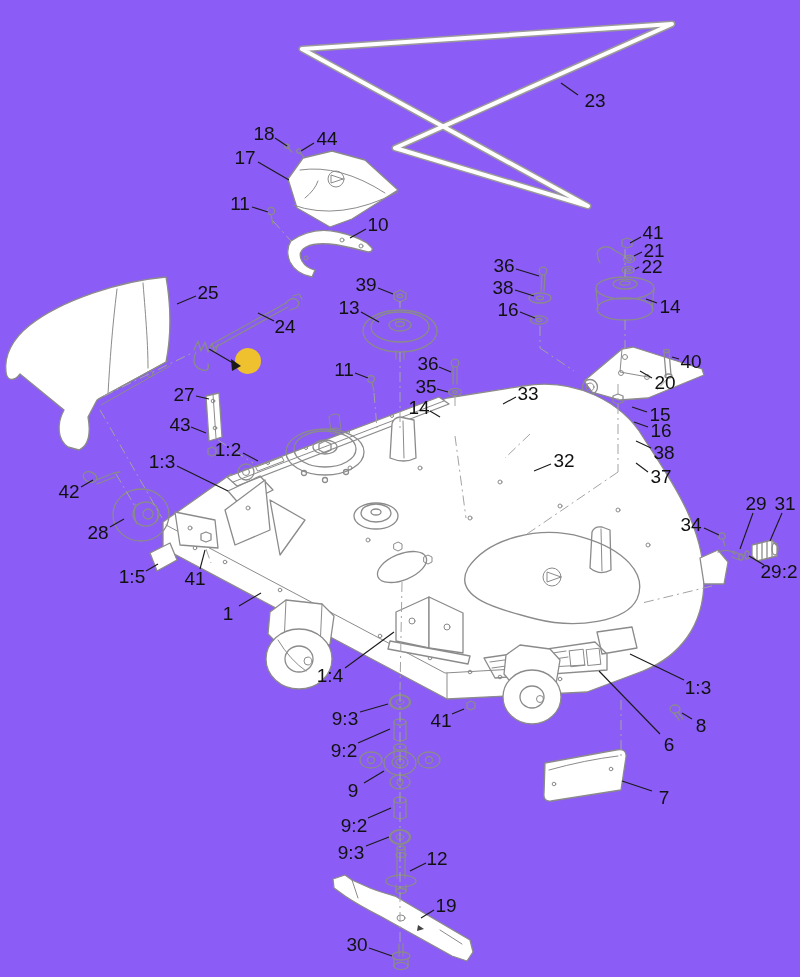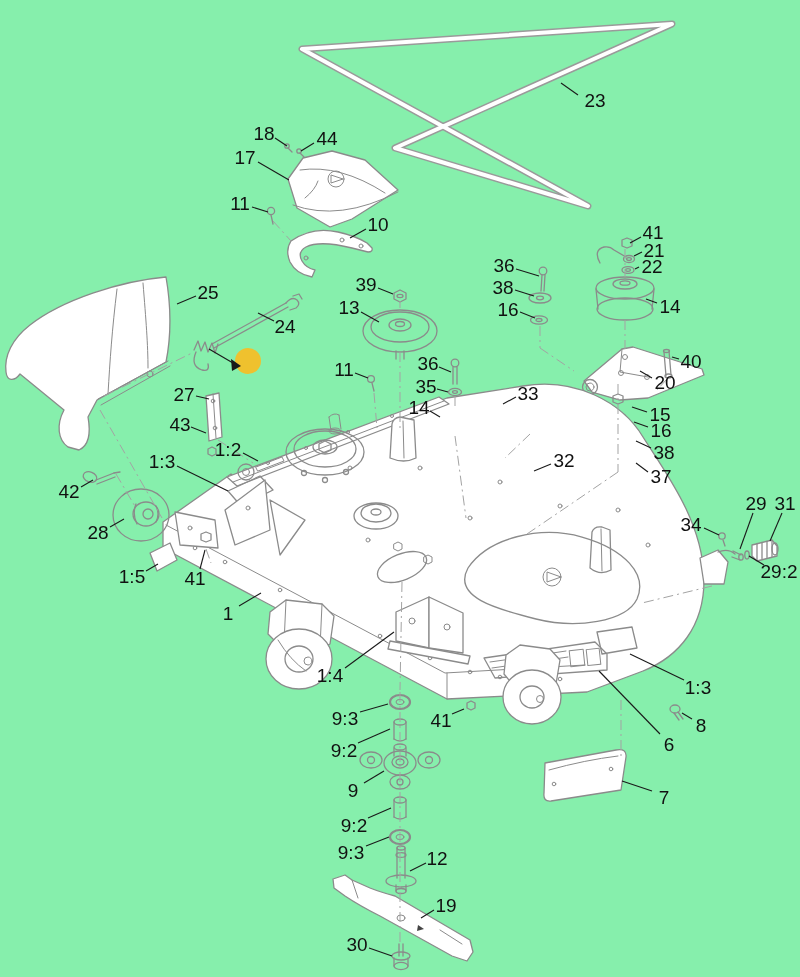--- a/index.html
+++ b/index.html
@@ -1,16 +1,16 @@
 <!DOCTYPE html>
 <html><head>
 <meta charset="utf-8">
 <style>
   html,body{margin:0;padding:0;background:#ffffff;}
-  #stage{position:relative;width:800px;height:977px;background:#86efac;overflow:hidden;}
+  #stage{position:relative;width:800px;height:977px;background:#8b5cf6;overflow:hidden;}
   svg{display:block;}
   text.callout{font-family:"Liberation Sans", sans-serif;font-size:19px;fill:#111111;cursor:pointer;}
   .part{stroke:#8b8b8b;fill:none;stroke-width:1.3;stroke-linejoin:round;stroke-linecap:round;}
   .partfill{stroke:#8b8b8b;fill:#ffffff;stroke-width:1.3;stroke-linejoin:round;}
   .thin{stroke-width:1;}
   .axis{stroke:#a3a3a3;stroke-width:1;stroke-dasharray:10 4 2 4;fill:none;}
   .leader{stroke:#1a1a1a;stroke-width:1.1;fill:none;}
 </style>
 </head>
 <body>

